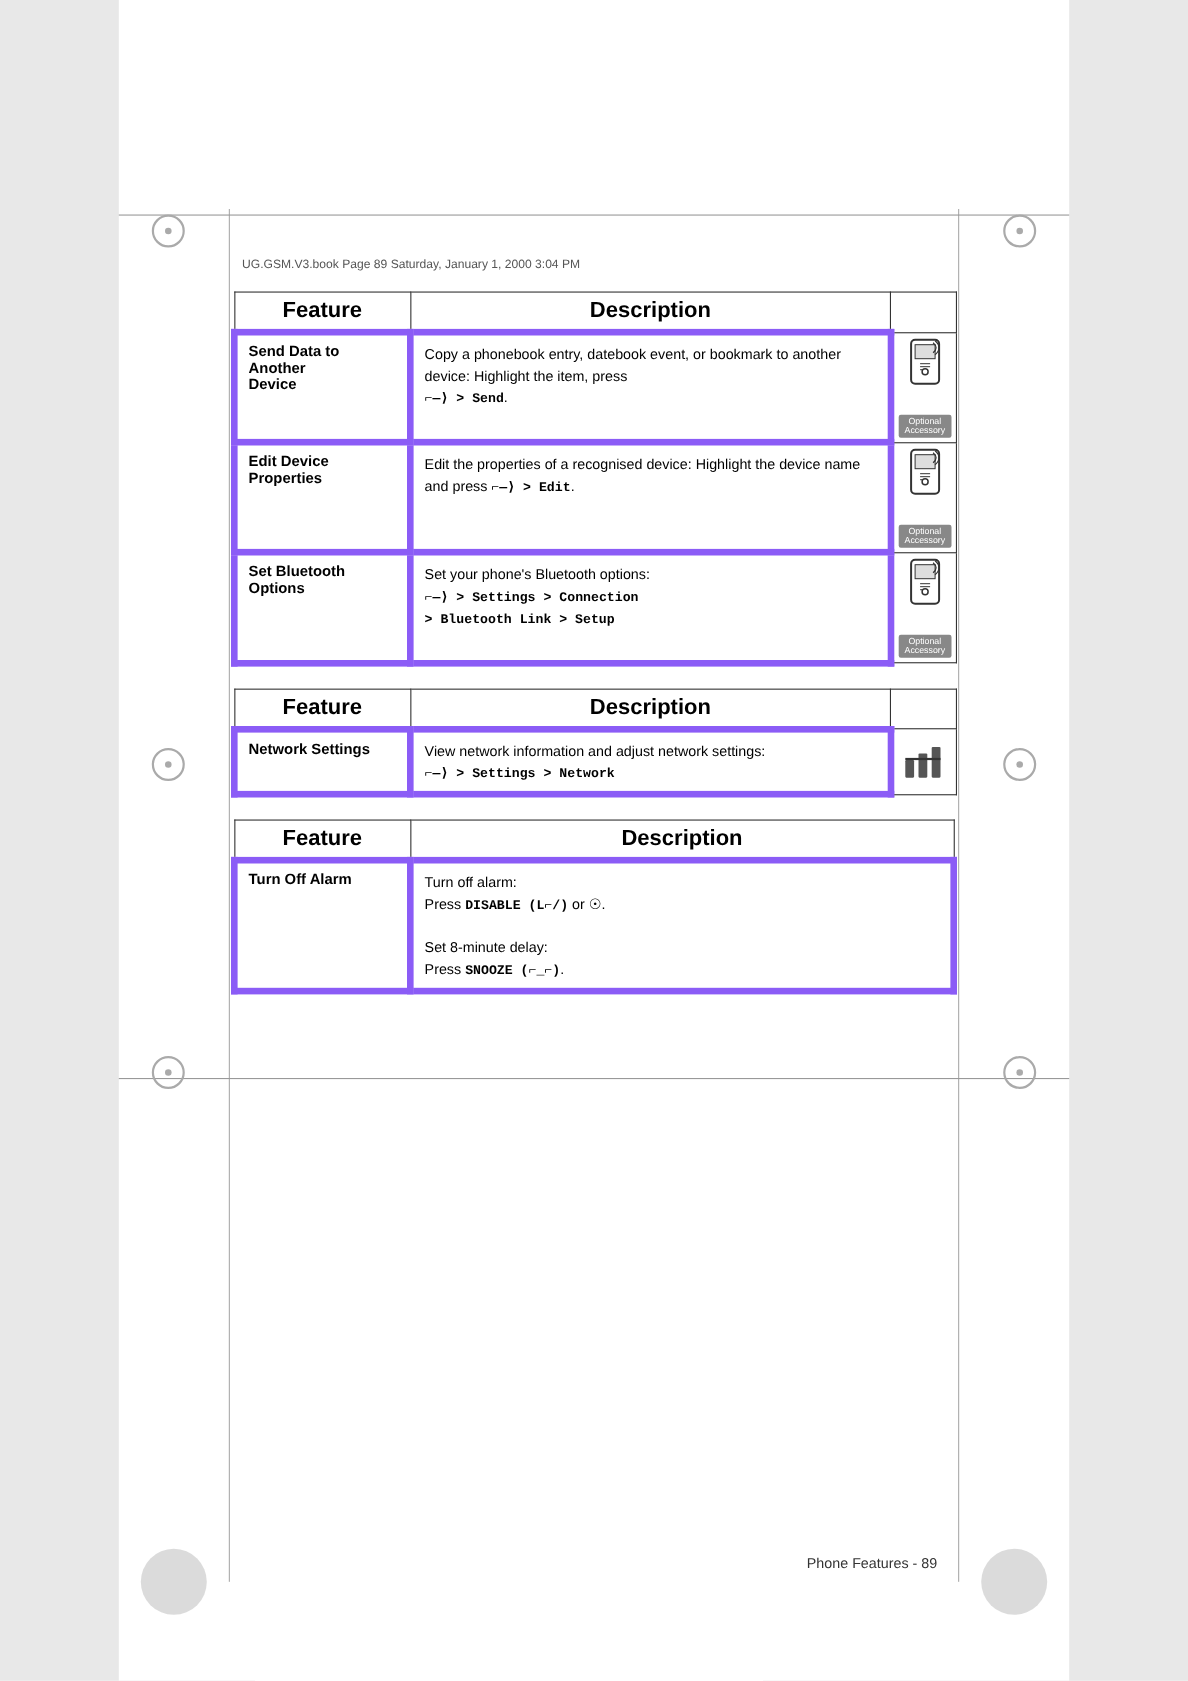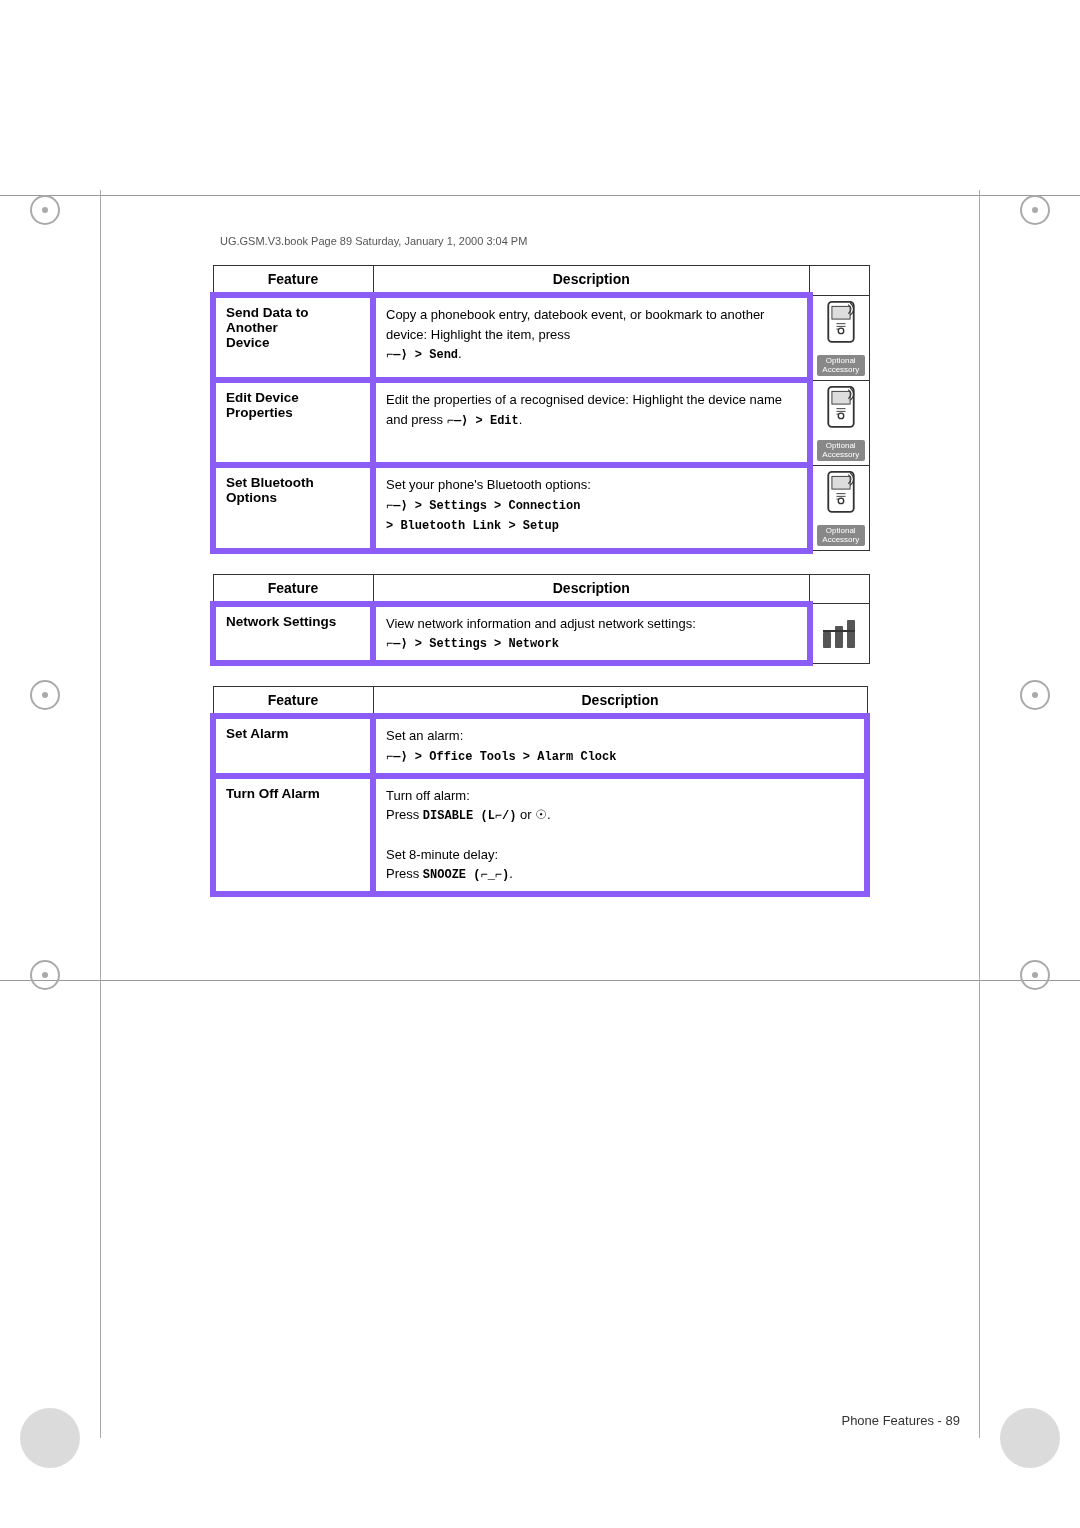--- a/index.html
+++ b/index.html
@@ -9,21 +9,21 @@
       font-family: Arial, Helvetica, sans-serif;
       font-size: 14px;
       display: flex;
       justify-content: center;
       align-items: flex-start;
       min-height: 1528px;
       padding: 0;
     }
 
     .page {
-      width: 1080px;
+      width: 864px;
       min-height: 1528px;
       background: #ffffff;
       position: relative;
       display: flex;
       flex-direction: column;
       align-items: center;
     }
 
     
     .reg-mark {
@@ -92,21 +92,21 @@
       border-collapse: collapse;
       margin-bottom: 20px;
       font-size: 13.5px;
     }
 
     table thead tr th {
       background: #ffffff;
       border: 1px solid #333;
       padding: 5px 10px;
       font-weight: bold;
-      font-size: 14px;
+      font-size: 20px;
       text-align: center;
     }
 
     table tbody tr td {
       border: 6px solid #8b5cf6;
       padding: 7px 10px;
       vertical-align: top;
     }
 
     table tbody tr td:first-child {
@@ -137,21 +137,21 @@
       height: 50px;
     }
 
     .optional-label {
       font-size: 8px;
       background: #888;
       color: white;
       padding: 1px 2px;
       border-radius: 2px;
       display: block;
-      margin-top: 2px;
+      margin-top: 17px;
       line-height: 1.2;
       text-align: center;
     }
 
     
     .icon-col {
       width: 60px;
       border: 1px solid #333;
       text-align: center;
       vertical-align: middle;
@@ -327,27 +327,20 @@
 
     <table>
       <thead>
         <tr>
           <th>Feature</th>
           <th>Description</th>
         </tr>
       </thead>
       <tbody>
 
-        <tr>
-          <td>Set Alarm</td>
-          <td class="desc-cell">
-            Set an alarm:<br>
-            <span class="mono-bold">⌐—⟩ &gt; Office Tools &gt; Alarm Clock</span>
-          </td>
-        </tr>
 
         <tr>
           <td>Turn Off Alarm</td>
           <td class="desc-cell">
             Turn off alarm:<br>
             Press <span class="mono-bold">DISABLE (L⌐/)</span> or ☉.<br><br>
             Set 8-minute delay:<br>
             Press <span class="mono-bold">SNOOZE (⌐_⌐)</span>.
           </td>
         </tr>

